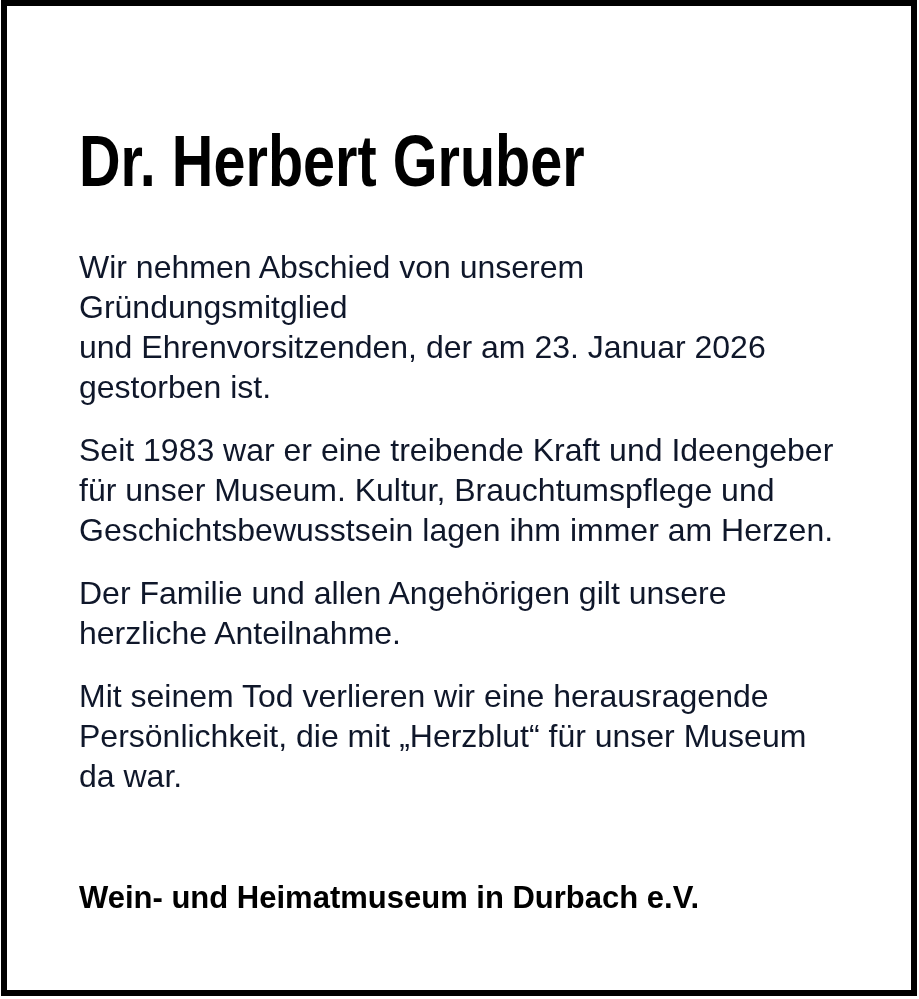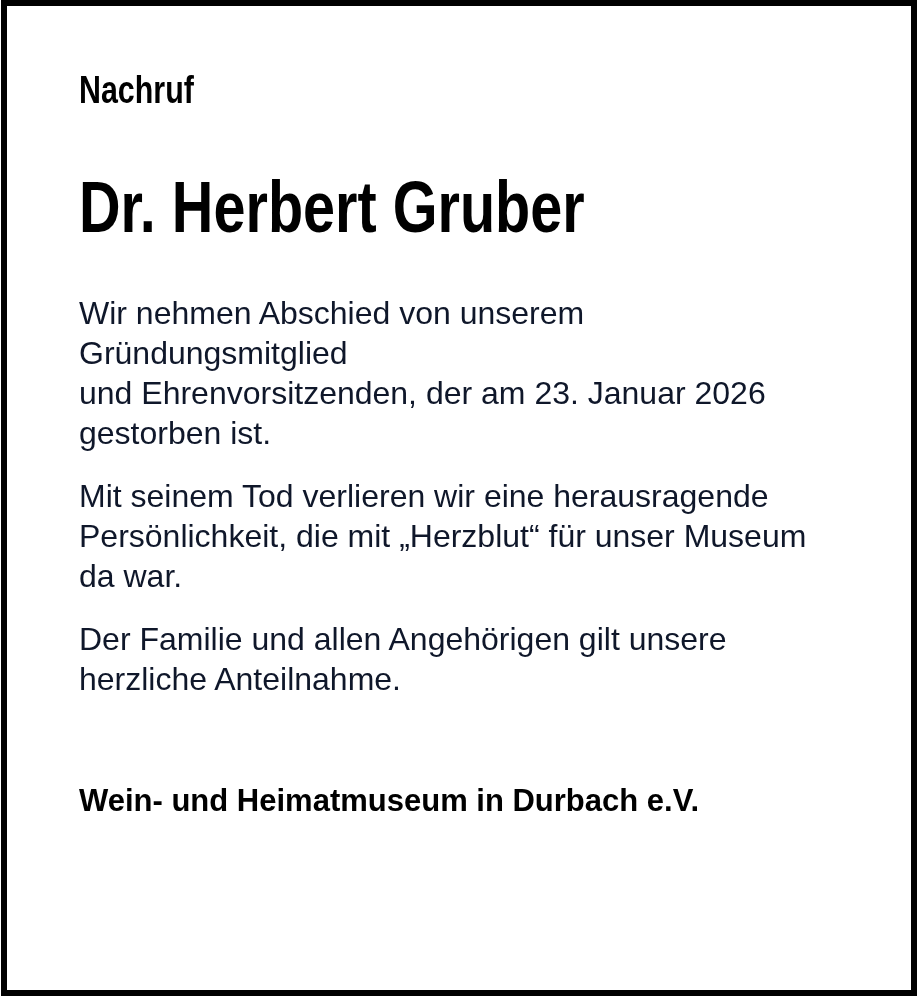--- a/index.html
+++ b/index.html
@@ -65,27 +65,27 @@
     color: #000000;
     white-space: nowrap;
   }
 </style>
 </head>
 <body>
 
 <div class="sheet">
   <div class="content">
 
-    <h2 class="kicker"><span class="cond">Nachruf</span></h2>
 
     <h1 class="title"><span class="cond">Dr. Herbert Gruber</span></h1>
 
     <p class="body-par">Wir nehmen Abschied von unserem Gründungsmitglied<br>und Ehrenvorsitzenden, der am 23. Januar 2026<br>gestorben ist.</p>
 
+    <p class="body-par">Seit 1983 war er eine treibende Kraft und Ideengeber<br>für unser Museum. Kultur, Brauchtumspflege und<br>Geschichtsbewusstsein lagen ihm immer am Herzen.</p>
+
+    <p class="body-par">Der Familie und allen Angehörigen gilt unsere<br>herzliche Anteilnahme.</p>
 
     <p class="body-par">Mit seinem Tod verlieren wir eine herausragende<br>Persönlichkeit, die mit „Herzblut“ für unser Museum<br>da war.</p>
-
-    <p class="body-par">Der Familie und allen Angehörigen gilt unsere<br>herzliche Anteilnahme.</p>
 
     <p class="signature">Wein- und Heimatmuseum in Durbach e.V.</p>
 
   </div>
 </div>
 
 </body></html>

